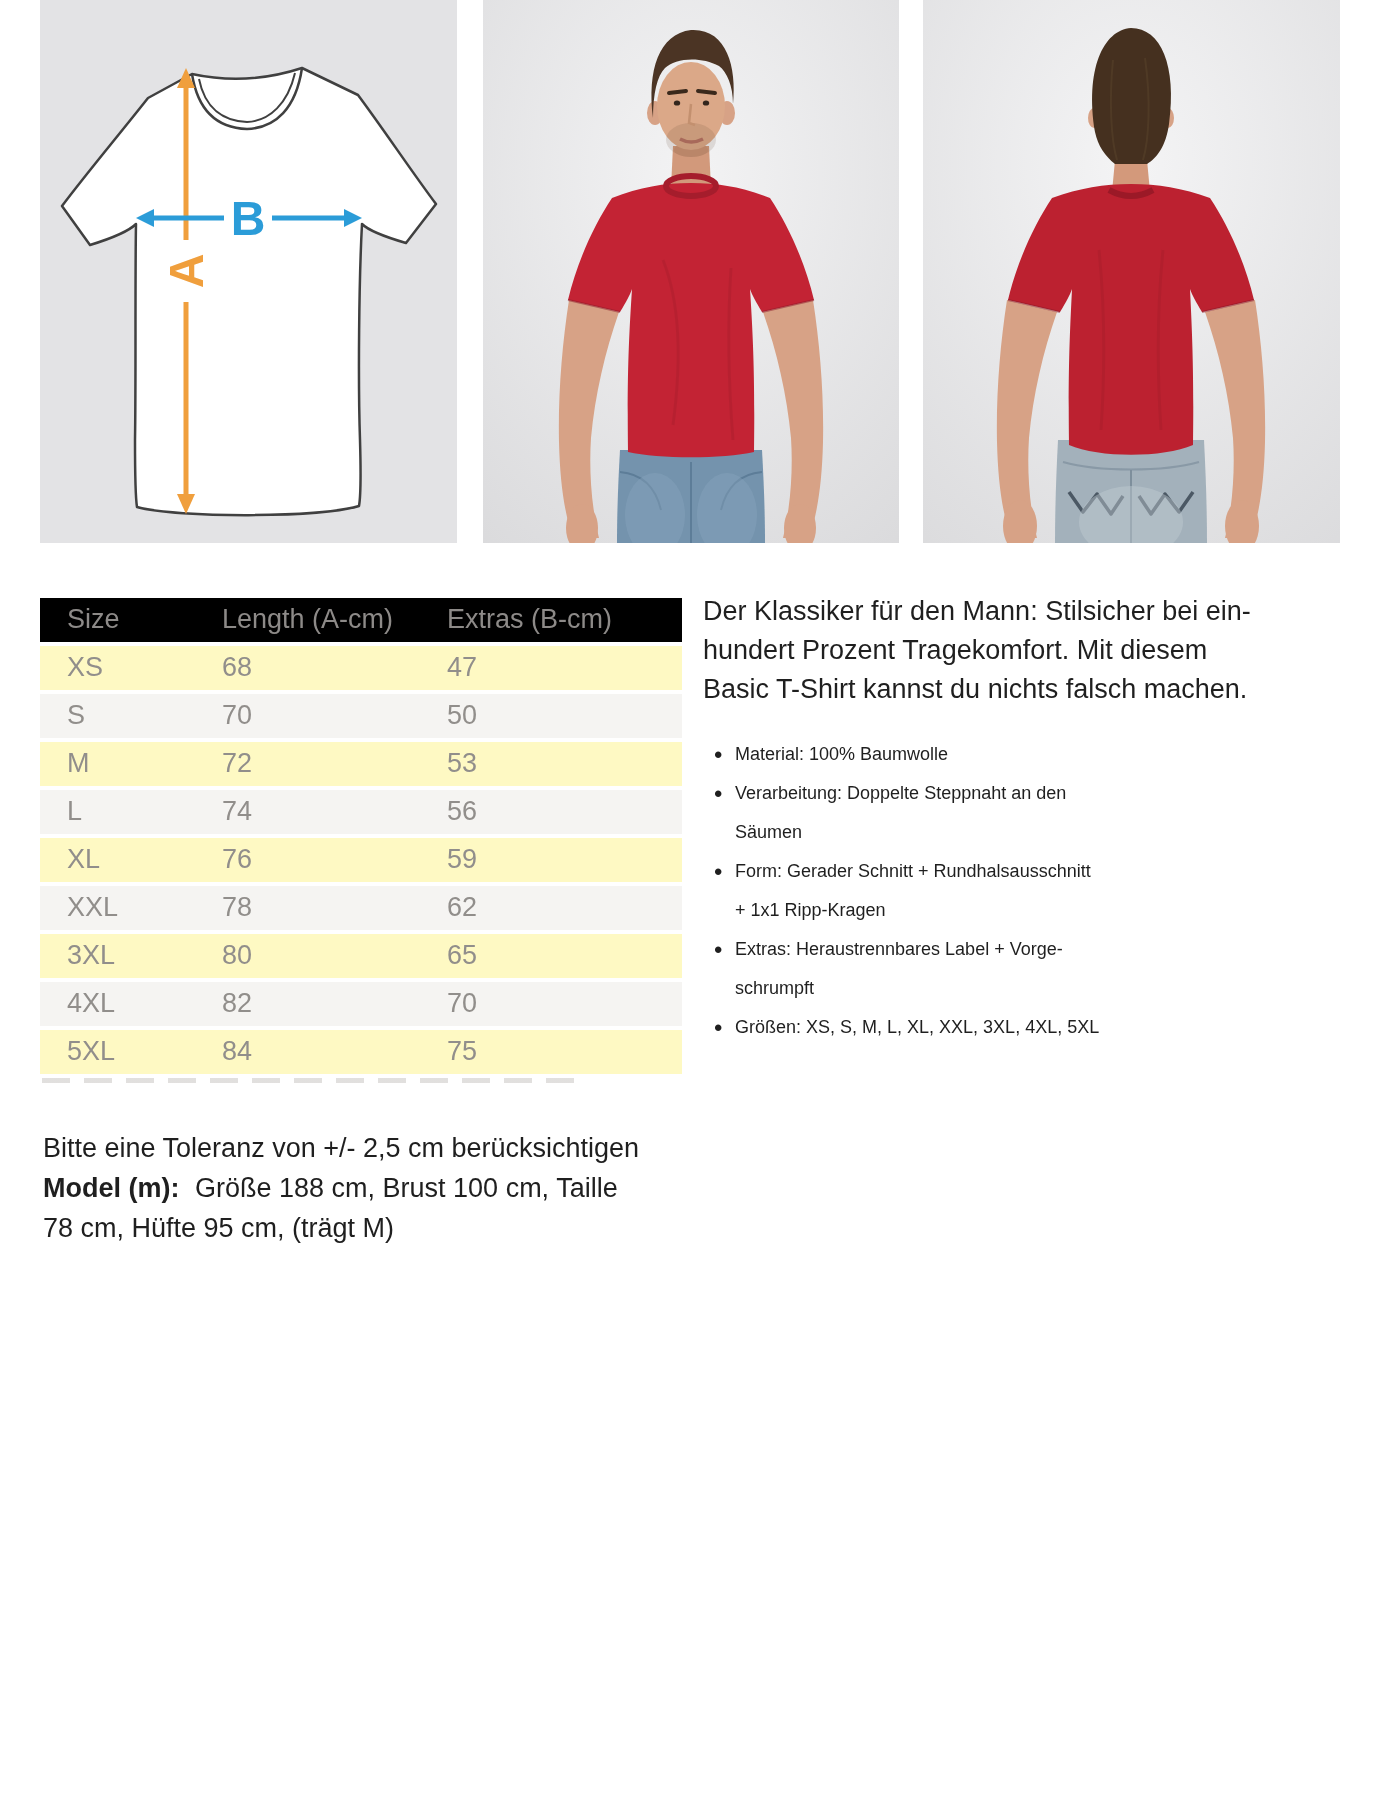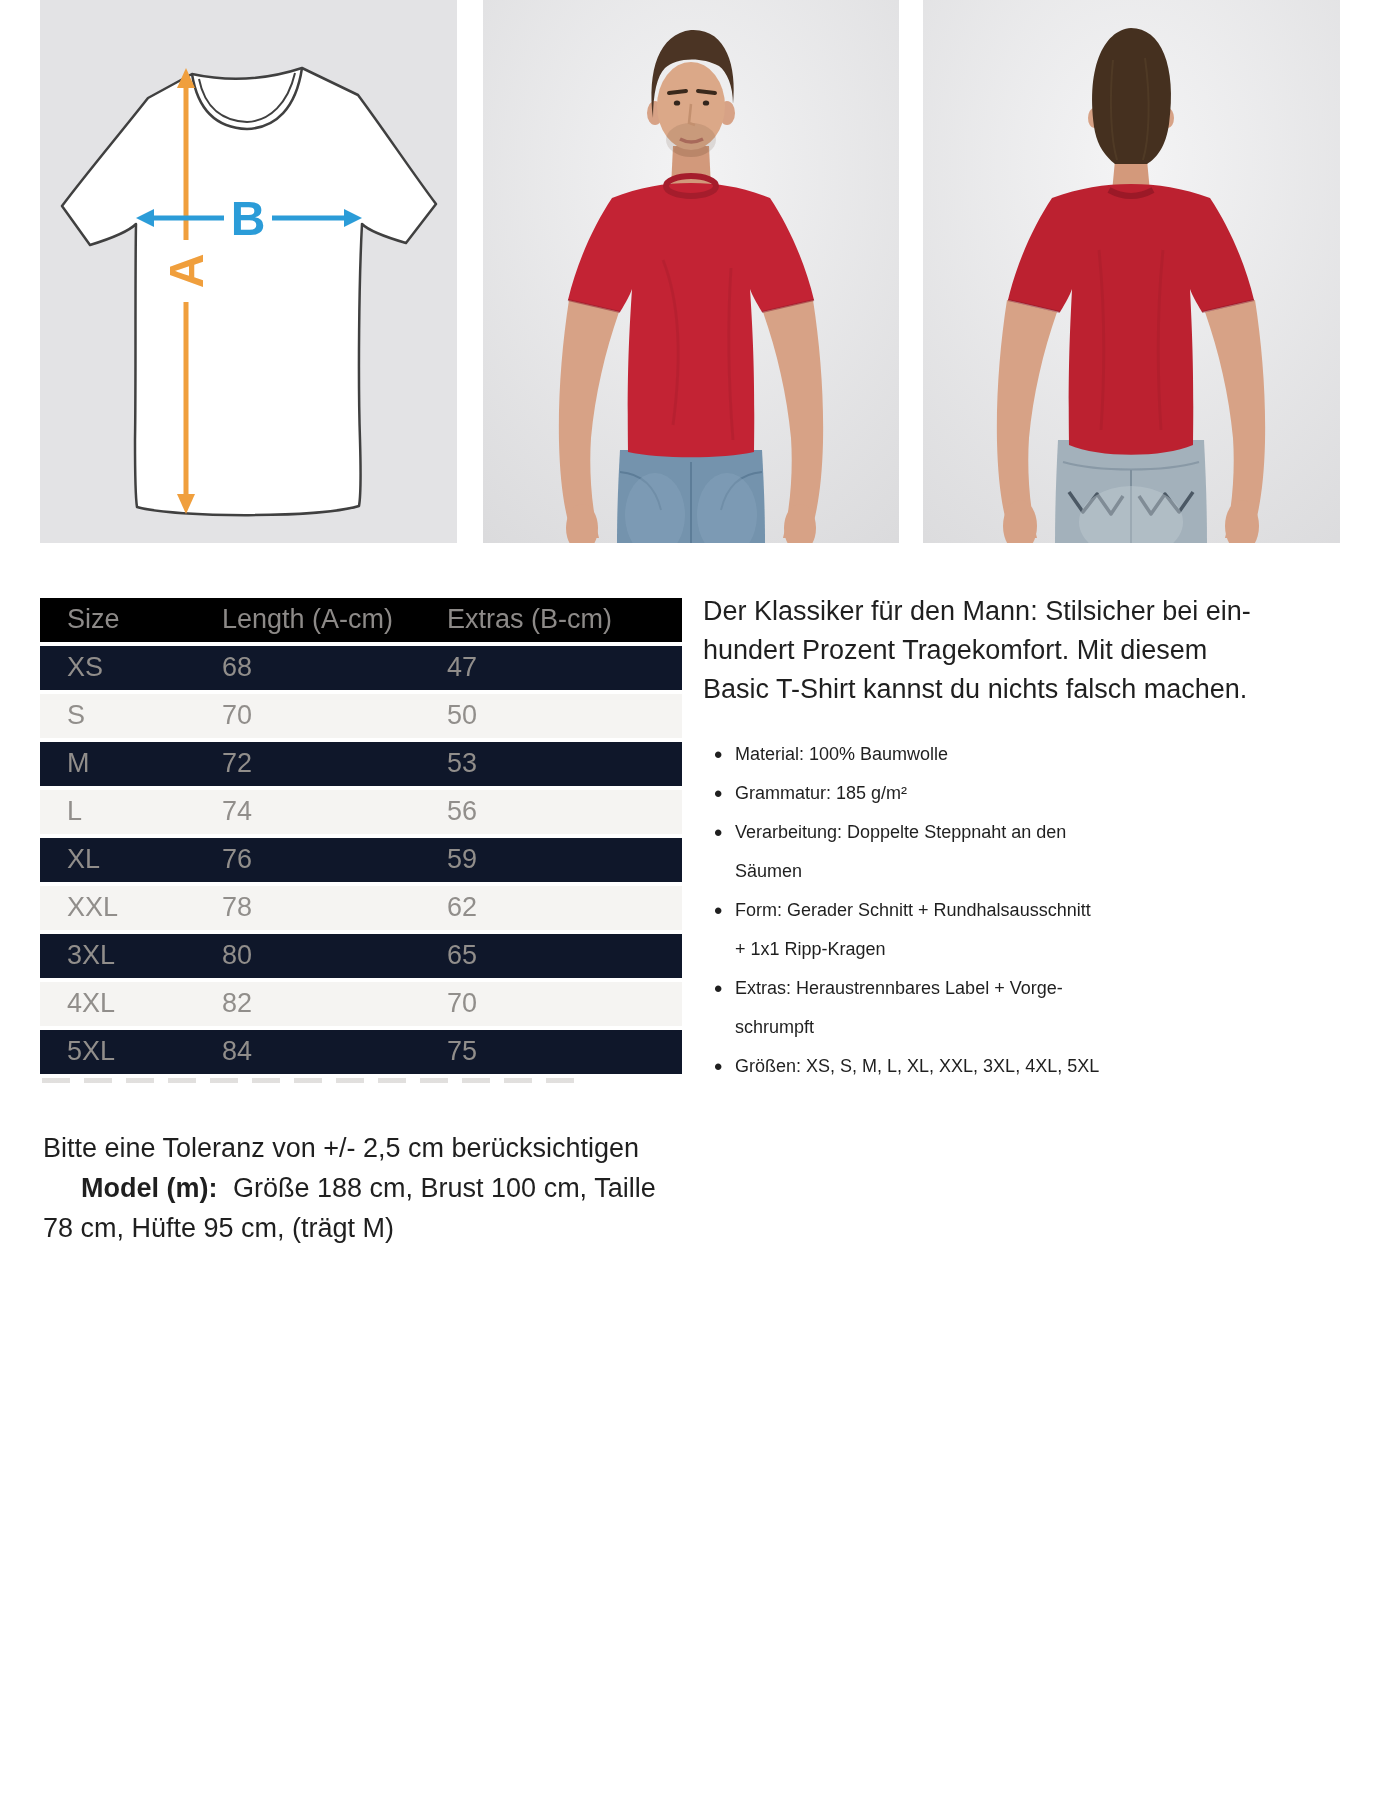--- a/index.html
+++ b/index.html
@@ -14,40 +14,40 @@
   #panel-back{left:923px;width:417px;}
 
   
   .size-table{position:absolute;left:40px;top:598px;width:642px;font-size:27px;color:#918e8b;}
   .trow{position:relative;height:44px;margin-bottom:4px;}
   .trow span{position:absolute;top:50%;transform:translateY(-52%);white-space:nowrap;}
   .trow .c1{left:27px;}
   .trow .c2{left:182px;}
   .trow .c3{left:407px;}
   .thead{background:#000000;color:#8d8a88;}
-  .trow.odd{background:#0f172a;}
+  .trow.odd{background:#fef9c3;}
   .trow.even{background:#f5f4f2;}
   .cropped-row-artifact{
     position:absolute;left:2px;top:480px;width:540px;height:5px;opacity:.55;
     background:repeating-linear-gradient(90deg,#c9c6c3 0 28px,transparent 28px 42px);
   }
 
   
   .description{position:absolute;left:703px;top:592px;color:#1f1f1f;font-size:27px;}
   .description .dline{height:39px;line-height:39px;white-space:nowrap;}
   .bullets{position:absolute;left:713px;top:735px;color:#1f1f1f;font-size:18px;}
   .b-line{position:relative;height:39px;line-height:39px;white-space:nowrap;padding-left:22px;}
   .b-line.first::before{
     content:"•";position:absolute;left:1px;top:0;font-size:24px;color:#1f1f1f;
   }
 
   
   .footnote{position:absolute;left:43px;top:1128px;color:#1f1f1f;font-size:27px;}
   .footnote .fline{height:40px;line-height:40px;white-space:nowrap;}
-  .footnote .bold{font-weight:bold;margin-left:38px;}
+  .footnote .bold{font-weight:bold;}
   .footnote .rest{margin-left:8px;}
 </style>
 </head>
 <body>
 
 <div class="panel" id="panel-diagram">
   <svg width="417" height="543" viewBox="0 0 417 543">
 
     <g>
       <path d="M152,74 Q207,86 262,68 L318,95
@@ -258,23 +258,20 @@
   <div class="dline">Der Klassiker für den Mann: Stilsicher bei ein-</div>
   <div class="dline">hundert Prozent Tragekomfort. Mit diesem</div>
   <div class="dline">Basic T-Shirt kannst du nichts falsch machen.</div>
 </div>
 
 <div class="bullets">
   <div class="bullet-item">
     <div class="b-line first">Material: 100% Baumwolle</div>
   </div>
   <div class="bullet-item">
-    <div class="b-line first">Grammatur: 185 g/m²</div>
-  </div>
-  <div class="bullet-item">
     <div class="b-line first">Verarbeitung: Doppelte Steppnaht an den</div>
     <div class="b-line">Säumen</div>
   </div>
   <div class="bullet-item">
     <div class="b-line first">Form: Gerader Schnitt + Rundhalsausschnitt</div>
     <div class="b-line">+ 1x1 Ripp-Kragen</div>
   </div>
   <div class="bullet-item">
     <div class="b-line first">Extras: Heraustrennbares Label + Vorge-</div>
     <div class="b-line">schrumpft</div>

